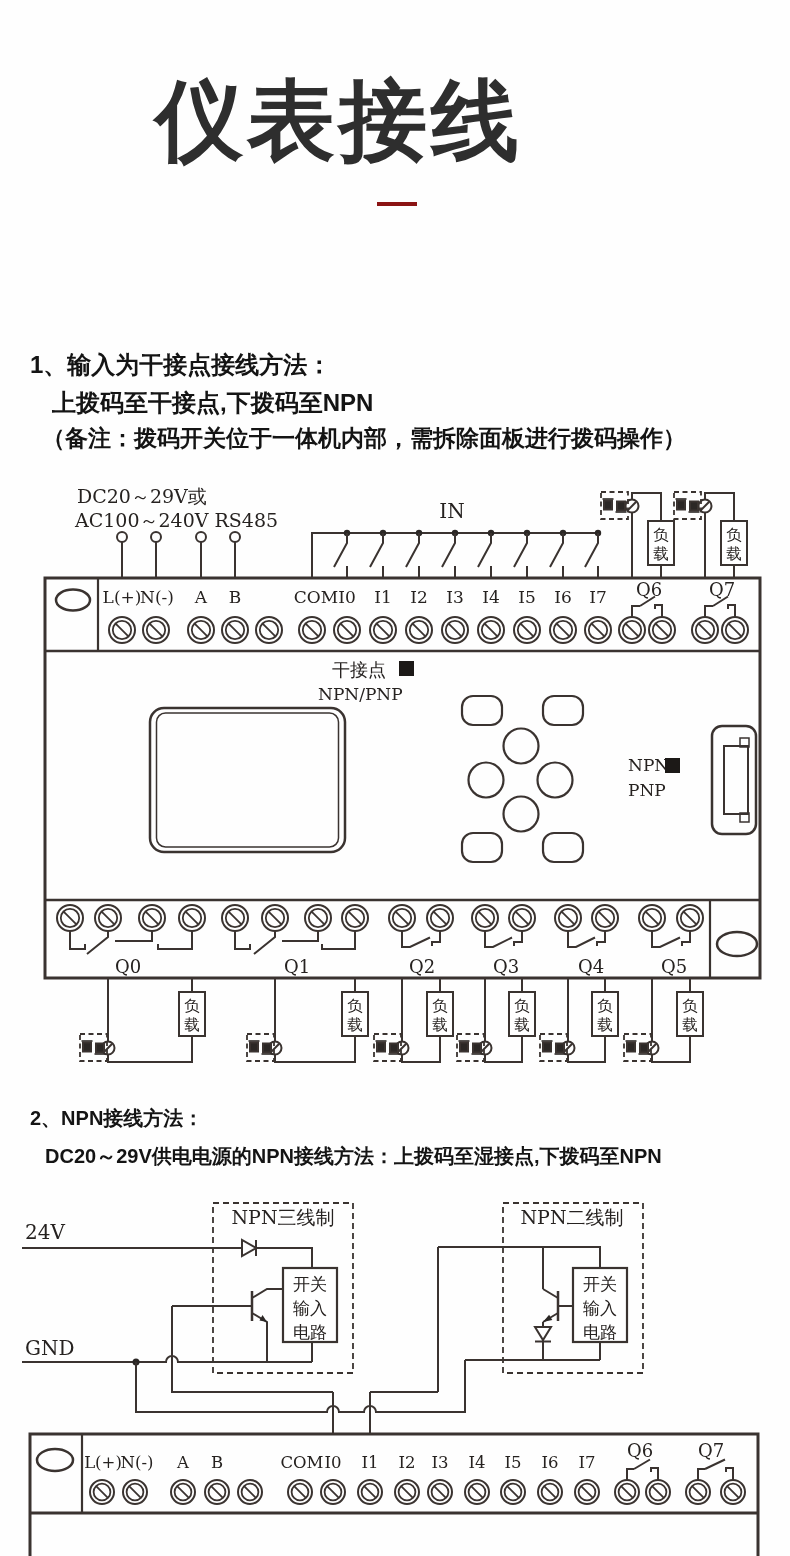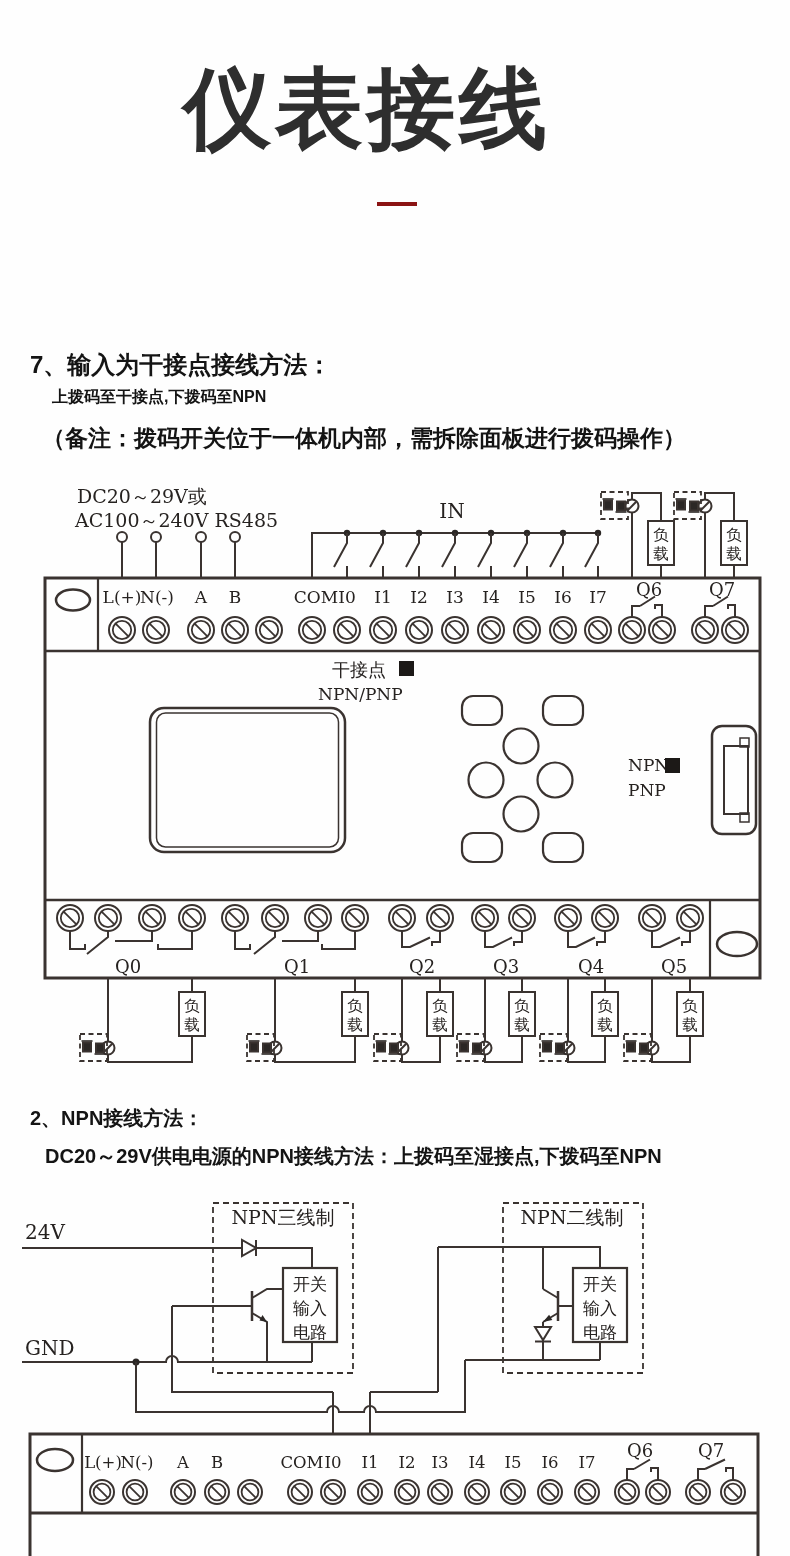--- a/index.html
+++ b/index.html
@@ -1,37 +1,37 @@
 <!DOCTYPE html>
 <html><head>
 <meta charset="utf-8">
 <style>
   html,body{margin:0;padding:0;}
   body{width:790px;height:1556px;position:relative;background:#fefefe;overflow:hidden;
        font-family:"Liberation Sans",sans-serif;color:#262220;}
   .abs{position:absolute;}
-  #title{top:50px;left:0;width:678px;text-align:center;font-size:88px;font-weight:900;
-         letter-spacing:4px;color:#2e2e2e;padding-left:28px;}
+  #title{top:62px;left:0;width:678px;text-align:center;font-size:88px;font-weight:900;
+         letter-spacing:4px;color:#2e2e2e;}
   #underline{top:202px;left:377px;width:40px;height:4px;background:#8b1414;}
   .sec{font-weight:700;color:#141414;white-space:nowrap;}
   #s1h{top:349px;left:30px;font-size:24px;}
-  #s1l1{top:387px;left:52px;font-size:16px;}
+  #s1l1{top:387px;left:52px;font-size:24px;}
   #s1l2{top:423px;left:42px;font-size:23px;font-family:Liberation Serif, serif;}
   #s2h{top:1105px;left:30px;font-size:20px;}
   #s2l1{top:1143px;left:45px;font-size:20px;}
   svg{position:absolute;top:0;left:0;}
   svg text{font-family:"DejaVu Serif","Liberation Serif",serif;}
 </style>
 </head>
 <body>
 
 <div id="title" class="abs">仪表接线</div>
 <div id="underline" class="abs"></div>
 
-<div id="s1h" class="abs sec">7、输入为干接点接线方法：</div>
+<div id="s1h" class="abs sec">1、输入为干接点接线方法：</div>
 <div id="s1l1" class="abs sec">上拨码至干接点,下拨码至NPN</div>
 <div id="s1l2" class="abs sec">（备注：拨码开关位于一体机内部，需拆除面板进行拨码操作）</div>
 <div id="s2h" class="abs sec">2、NPN接线方法：</div>
 <div id="s2l1" class="abs sec">DC20～29V供电电源的NPN接线方法：上拨码至湿接点,下拨码至NPN</div>
 
 <svg width="790" height="1556" viewBox="0 0 790 1556">
   <defs>
     <g id="screw" stroke="#3a3330" stroke-width="2" fill="none">
       <circle r="13"></circle>
         <circle r="9.2" stroke-width="1.8"></circle>

